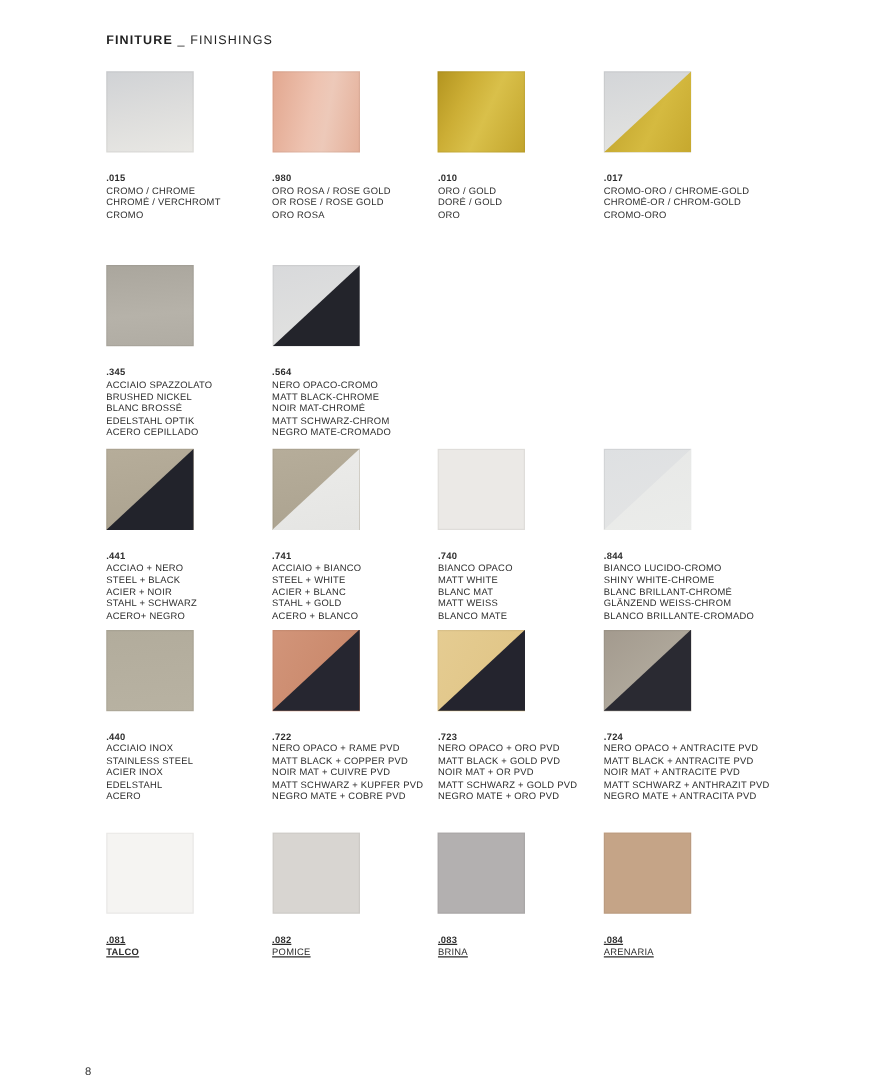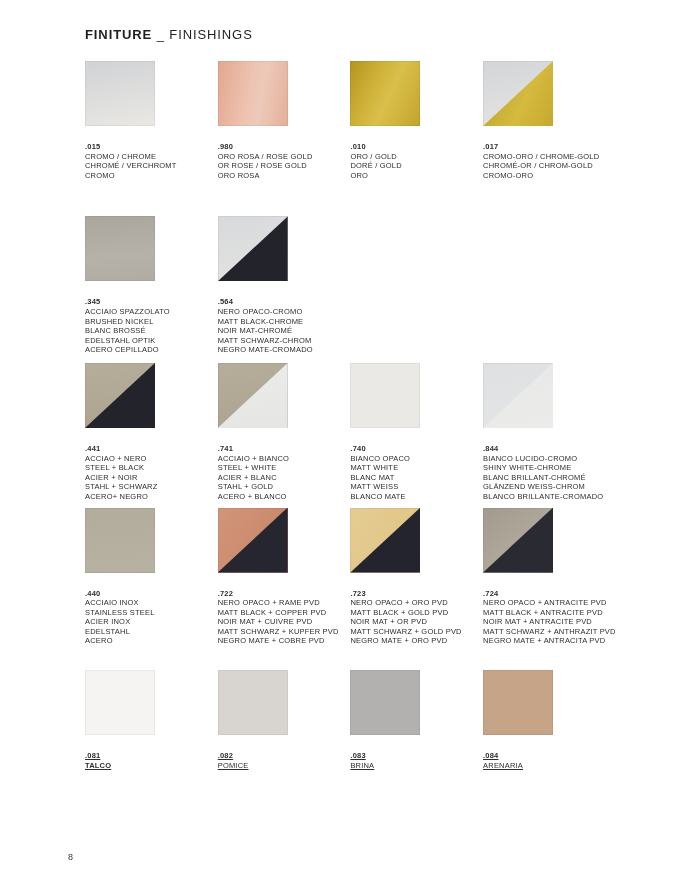--- a/index.html
+++ b/index.html
@@ -7,21 +7,21 @@
   body {
     width:700px; height:869px;
     font-family:"Liberation Sans", sans-serif;
     color:#2d2d2d;
     position:relative;
     overflow:hidden;
   }
   .page { position:relative; width:700px; height:869px; background:#fff; }
   .content { padding:27px 0 0 85px; }
   .title {
-    font-size:13px; letter-spacing:0.9px; color:#1f1f1f;
+    font-size:10px; letter-spacing:0.9px; color:#1f1f1f;
     margin-bottom:19px; font-weight:normal; white-space:pre;
   }
   .title .t-bold { font-weight:bold; }
   .grid { }
   .row { display:grid; grid-template-columns:repeat(4,132.7px); }
   .row-1 { margin-bottom:36px; }
   .row-2 { margin-bottom:8px; }
   .row-3 { margin-bottom:6px; }
   .row-4 { margin-bottom:24px; }
   .row-5 { margin-bottom:22px;text-decoration:underline; }

